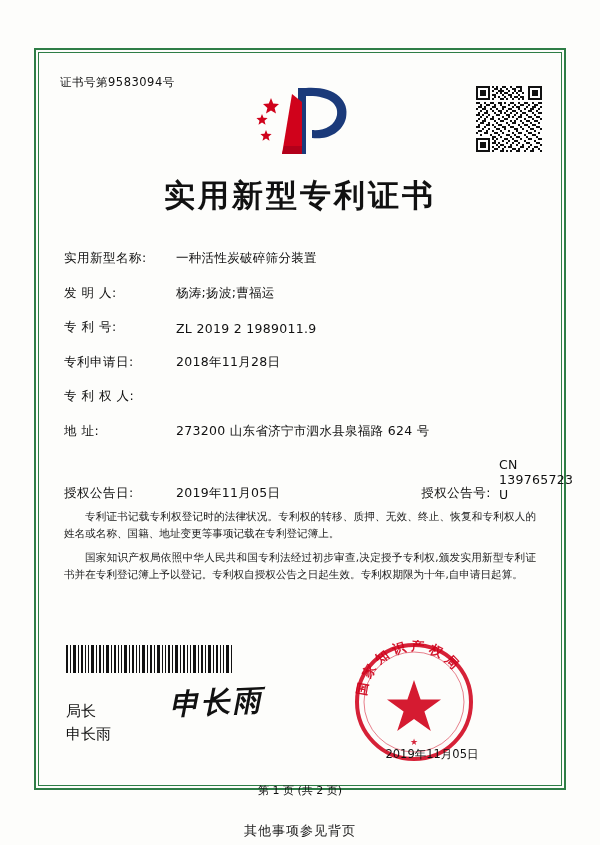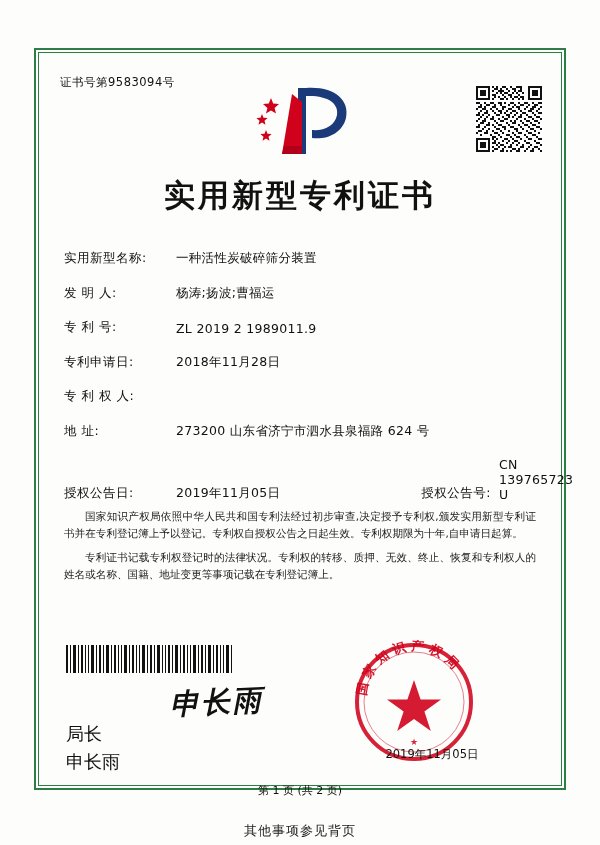--- a/index.html
+++ b/index.html
@@ -155,22 +155,22 @@
     position: absolute;
     left: 352px;
     top: 640px;
     width: 124px;
     height: 124px;
   }
 
   .sign-block {
     position: absolute;
     left: 66px;
-    top: 720px;
-    font-size: 18px;
+    top: 700px;
+    font-size: 15px;
     font-family: "DejaVu Sans", sans-serif;
     line-height: 1.55;
     color: #111;
   }
   .signature {
     position: absolute;
     left: 170px;
     top: 683px;
     font-family: "DejaVu Serif", serif;
     font-size: 29px;
@@ -533,22 +533,22 @@
     </div>
     <div class="field-row split" style="margin-top:10px;">
       <div class="field-label">授权公告日:</div>
       <div class="field-value">2019年11月05日</div>
       <div class="field-label2">授权公告号:</div>
       <div class="field-value2">CN 139765723 U</div>
     </div>
   </div>
 
   <div class="paragraphs">
+    <p>专利证书记载专利权登记时的法律状况。专利权的转移、质押、无效、终止、恢复和专利权人的姓名或名称、国籍、地址变更等事项记载在专利登记簿上。</p>
     <p>国家知识产权局依照中华人民共和国专利法经过初步审查,决定授予专利权,颁发实用新型专利证书并在专利登记簿上予以登记。专利权自授权公告之日起生效。专利权期限为十年,自申请日起算。</p>
-    <p>专利证书记载专利权登记时的法律状况。专利权的转移、质押、无效、终止、恢复和专利权人的姓名或名称、国籍、地址变更等事项记载在专利登记簿上。</p>
   </div>
 
   <div class="barcode">
     <svg width="166" height="28" viewBox="0 0 166 28" shape-rendering="crispEdges">
       <g fill="#111">
         <rect x="0" y="0" width="2" height="28"></rect>
           <rect x="4" y="0" width="1" height="28"></rect>
         <rect x="7" y="0" width="3" height="28"></rect>
           <rect x="12" y="0" width="1" height="28"></rect>
         <rect x="15" y="0" width="2" height="28"></rect>

